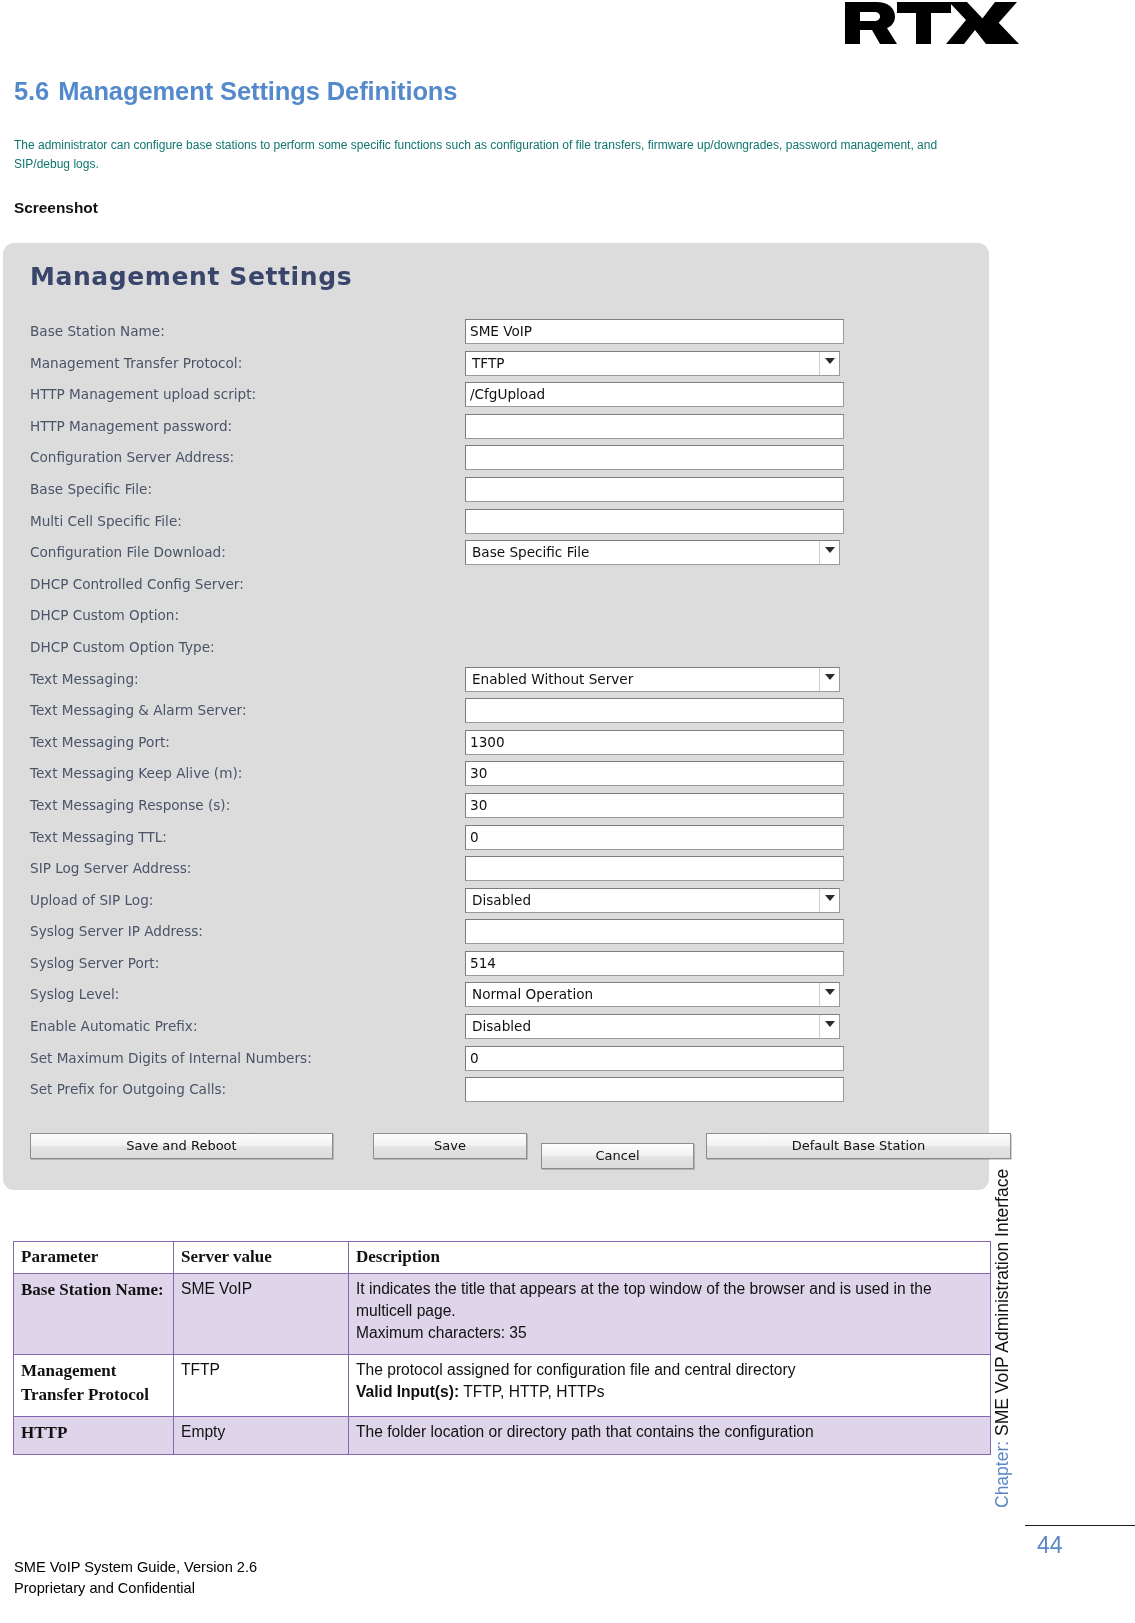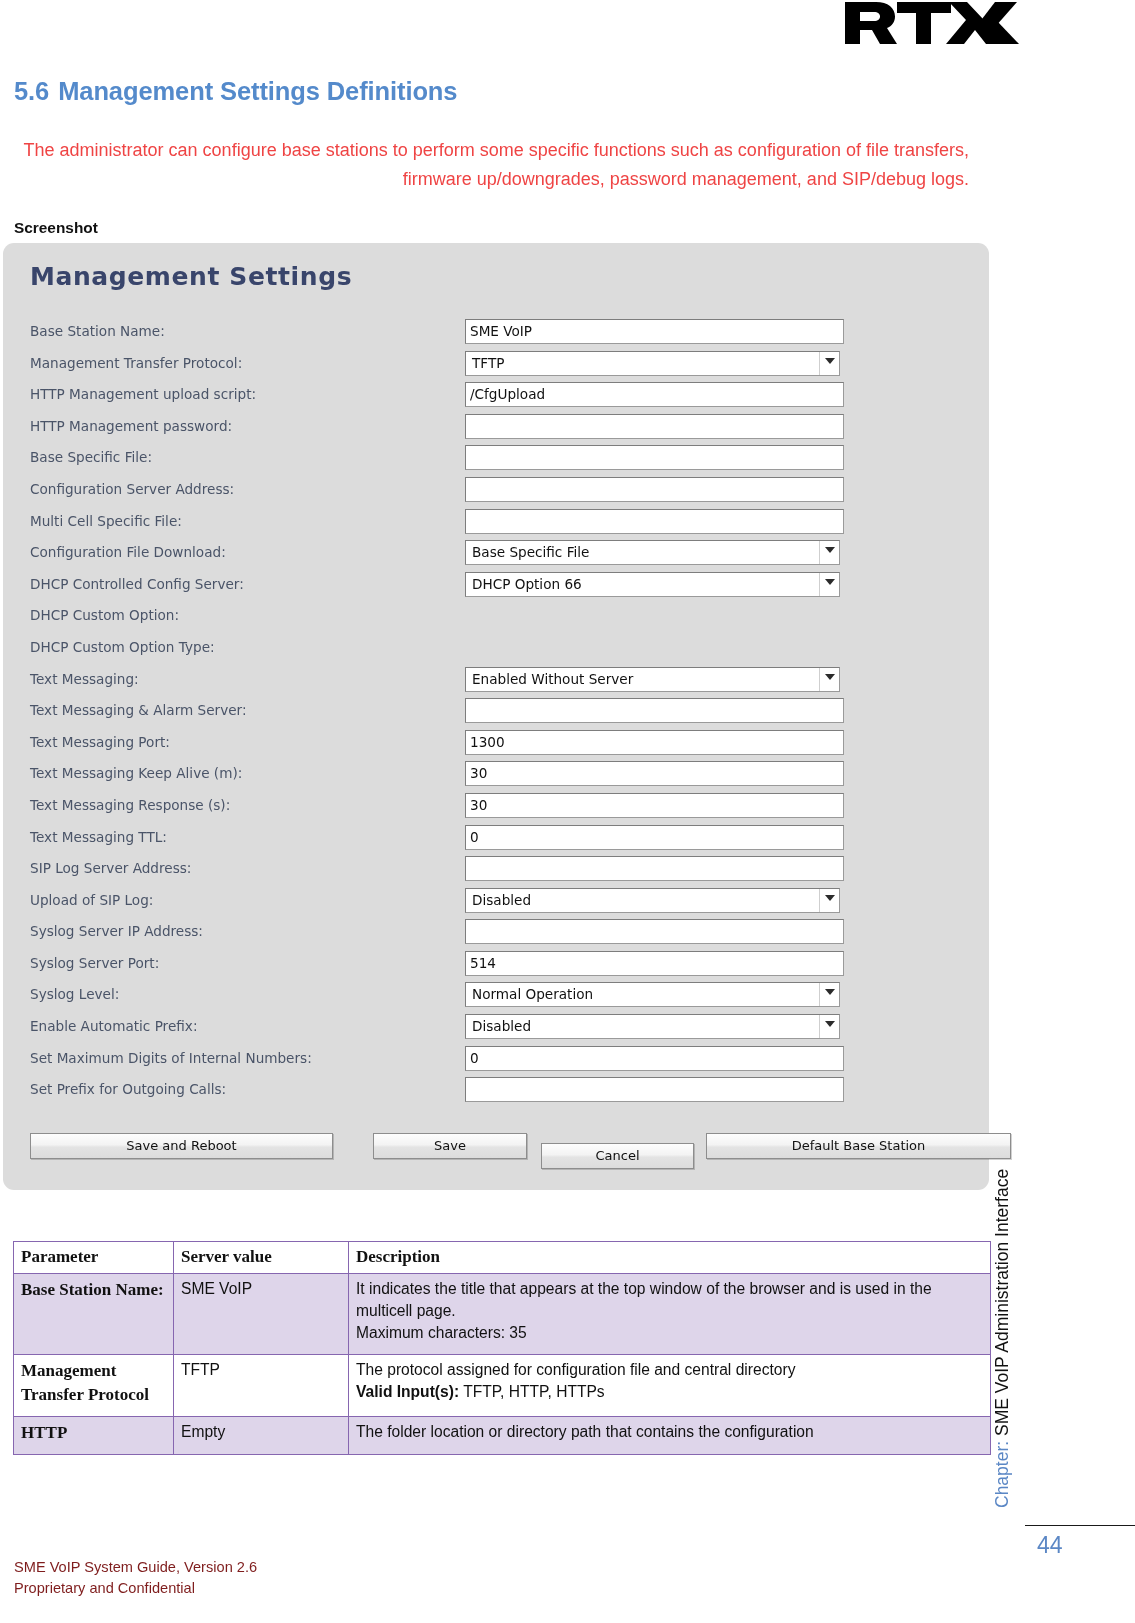--- a/index.html
+++ b/index.html
@@ -37,25 +37,24 @@
     font-weight: bold;
     color: #548ACB;
     letter-spacing: -0.1px;
     line-height: 1.2;
     font-family: "Liberation Sans", sans-serif;
   }
   h1.section-title .num { margin-right: 9px; }
 
   p.intro {
     margin: 29px 0 0 0;
-    font-size: 18px;
+    font-size: 12px;
     line-height: 1.62;
-    color: #ef4444;
+    color: #0f766e;
     width: 955px;
-    text-align: right;
   }
 
   .screenshot-label {
     margin: 25px 0 0 0;
     font-size: 15.4px;
     font-weight: bold;
     color: #111;
   }
 
   
@@ -232,21 +231,21 @@
     font-family: "Liberation Sans", sans-serif;
   }
 
   
   .footer {
     position: absolute;
     left: 14px;
     top: 1557px;
     font-size: 14.6px;
     line-height: 1.45;
-    color: #7f1d1d;
+    color: #000000;
   }
 </style>
 </head>
 <body>
 
 <div class="logo-wrap">
   <svg viewBox="0 0 185 42" width="185" height="42" aria-label="RTX">
     <g fill="#000000">
 
       <path d="M0 0 H31 C43 0 50 6 50 14.5 C50 20 47 24 42 26 L52 42 H35 L27 28 H15 V42 H0 Z M15 10 V19 H29 C33 19 35 17 35 14.5 C35 12 33 10 29 10 Z"></path>
@@ -284,38 +283,37 @@
       </div>
       <div class="row">
         <div class="lbl">HTTP Management upload script:</div>
         <div class="ctrl text"><span>/CfgUpload</span></div>
       </div>
       <div class="row">
         <div class="lbl">HTTP Management password:</div>
         <div class="ctrl text"><span></span></div>
       </div>
       <div class="row">
+        <div class="lbl">Configuration Server Address:</div>
+        <div class="ctrl text"><span></span></div>
+      </div>
+      <div class="row">
         <div class="lbl">Base Specific File:</div>
-        <div class="ctrl text"><span></span></div>
-      </div>
-      <div class="row">
-        <div class="lbl">Configuration Server Address:</div>
         <div class="ctrl text"><span></span></div>
       </div>
       <div class="row">
         <div class="lbl">Multi Cell Specific File:</div>
         <div class="ctrl text"><span></span></div>
       </div>
       <div class="row">
         <div class="lbl">Configuration File Download:</div>
         <div class="ctrl select"><span>Base Specific File</span><span class="arrow"></span></div>
       </div>
       <div class="row">
         <div class="lbl">DHCP Controlled Config Server:</div>
-        <div class="ctrl select"><span>DHCP Option 66</span><span class="arrow"></span></div>
       </div>
       <div class="row blank">
         <div class="lbl">DHCP Custom Option:</div>
       </div>
       <div class="row blank">
         <div class="lbl">DHCP Custom Option Type:</div>
       </div>
       <div class="row">
         <div class="lbl">Text Messaging:</div>
         <div class="ctrl select"><span>Enabled Without Server</span><span class="arrow"></span></div>

